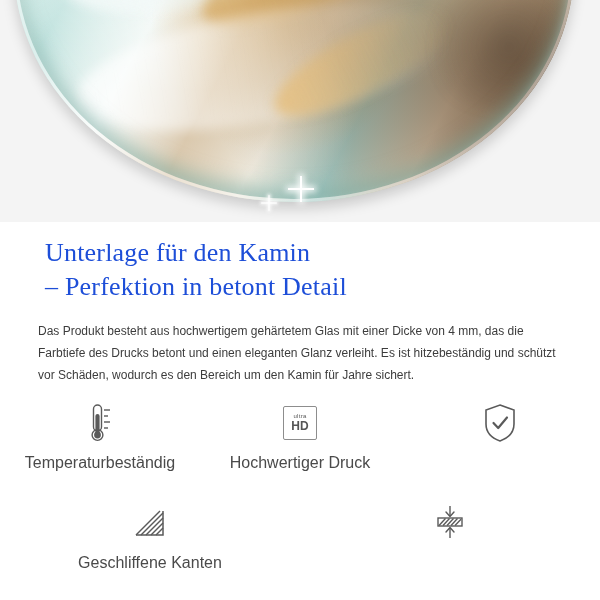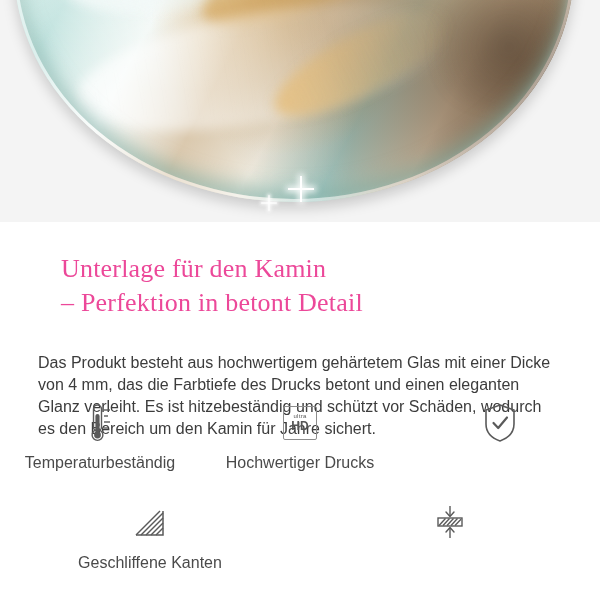--- a/index.html
+++ b/index.html
@@ -102,34 +102,34 @@
   .sp1 { left: 288px; top: 176px; }
   .sp2 { left: 256px; top: 190px; transform: scale(.6); }
 
   
   .content {
     position: absolute;
     left: 0; top: 222px;
     width: 600px;
   }
   .headline {
-    margin: 16px;
+    margin: 0;
     padding: 14px 36px 0 45px;
     font-family: "Liberation Serif", serif;
     font-weight: 400;
     font-size: 26px;
     line-height: 34px;
-    color: #ec4899;
+    color: #1d4ed8;
     letter-spacing: .2px;
   }
   .headline .l2 { display: block; }
   .body-copy {
     margin: 0;
     padding: 16px 38px 0 38px;
-    font-size: 16px;
+    font-size: 12px;
     line-height: 22px;
     color: #3c3c3c;
   }
 
   
   .features {
     position: absolute;
     left: 0;
     top: 612px;
     width: 600px;
@@ -216,21 +216,21 @@
         <div class="cap">Temperaturbeständig</div>
       </div>
 
       <div class="feature">
         <div class="ico">
           <div class="hd-badge">
             <span class="t">ultra</span>
             <span class="b">HD</span>
           </div>
         </div>
-        <div class="cap">Hochwertiger Drucks</div>
+        <div class="cap">Hochwertiger Druck</div>
       </div>
 
       <div class="feature">
         <div class="ico">
           <svg width="38" height="42" viewBox="0 0 38 42">
             <path d="M19 3 L33 8 V22 C33 31 26 36.5 19 39 C12 36.5 5 31 5 22 V8 Z" fill="none" stroke="#5a5a5a" stroke-width="1.6"></path>
             <path d="M12.5 21 L17.2 26 L26 15.5" fill="none" stroke="#5a5a5a" stroke-width="2.2" stroke-linecap="round" stroke-linejoin="round"></path>
           </svg>
         </div>
       </div>

